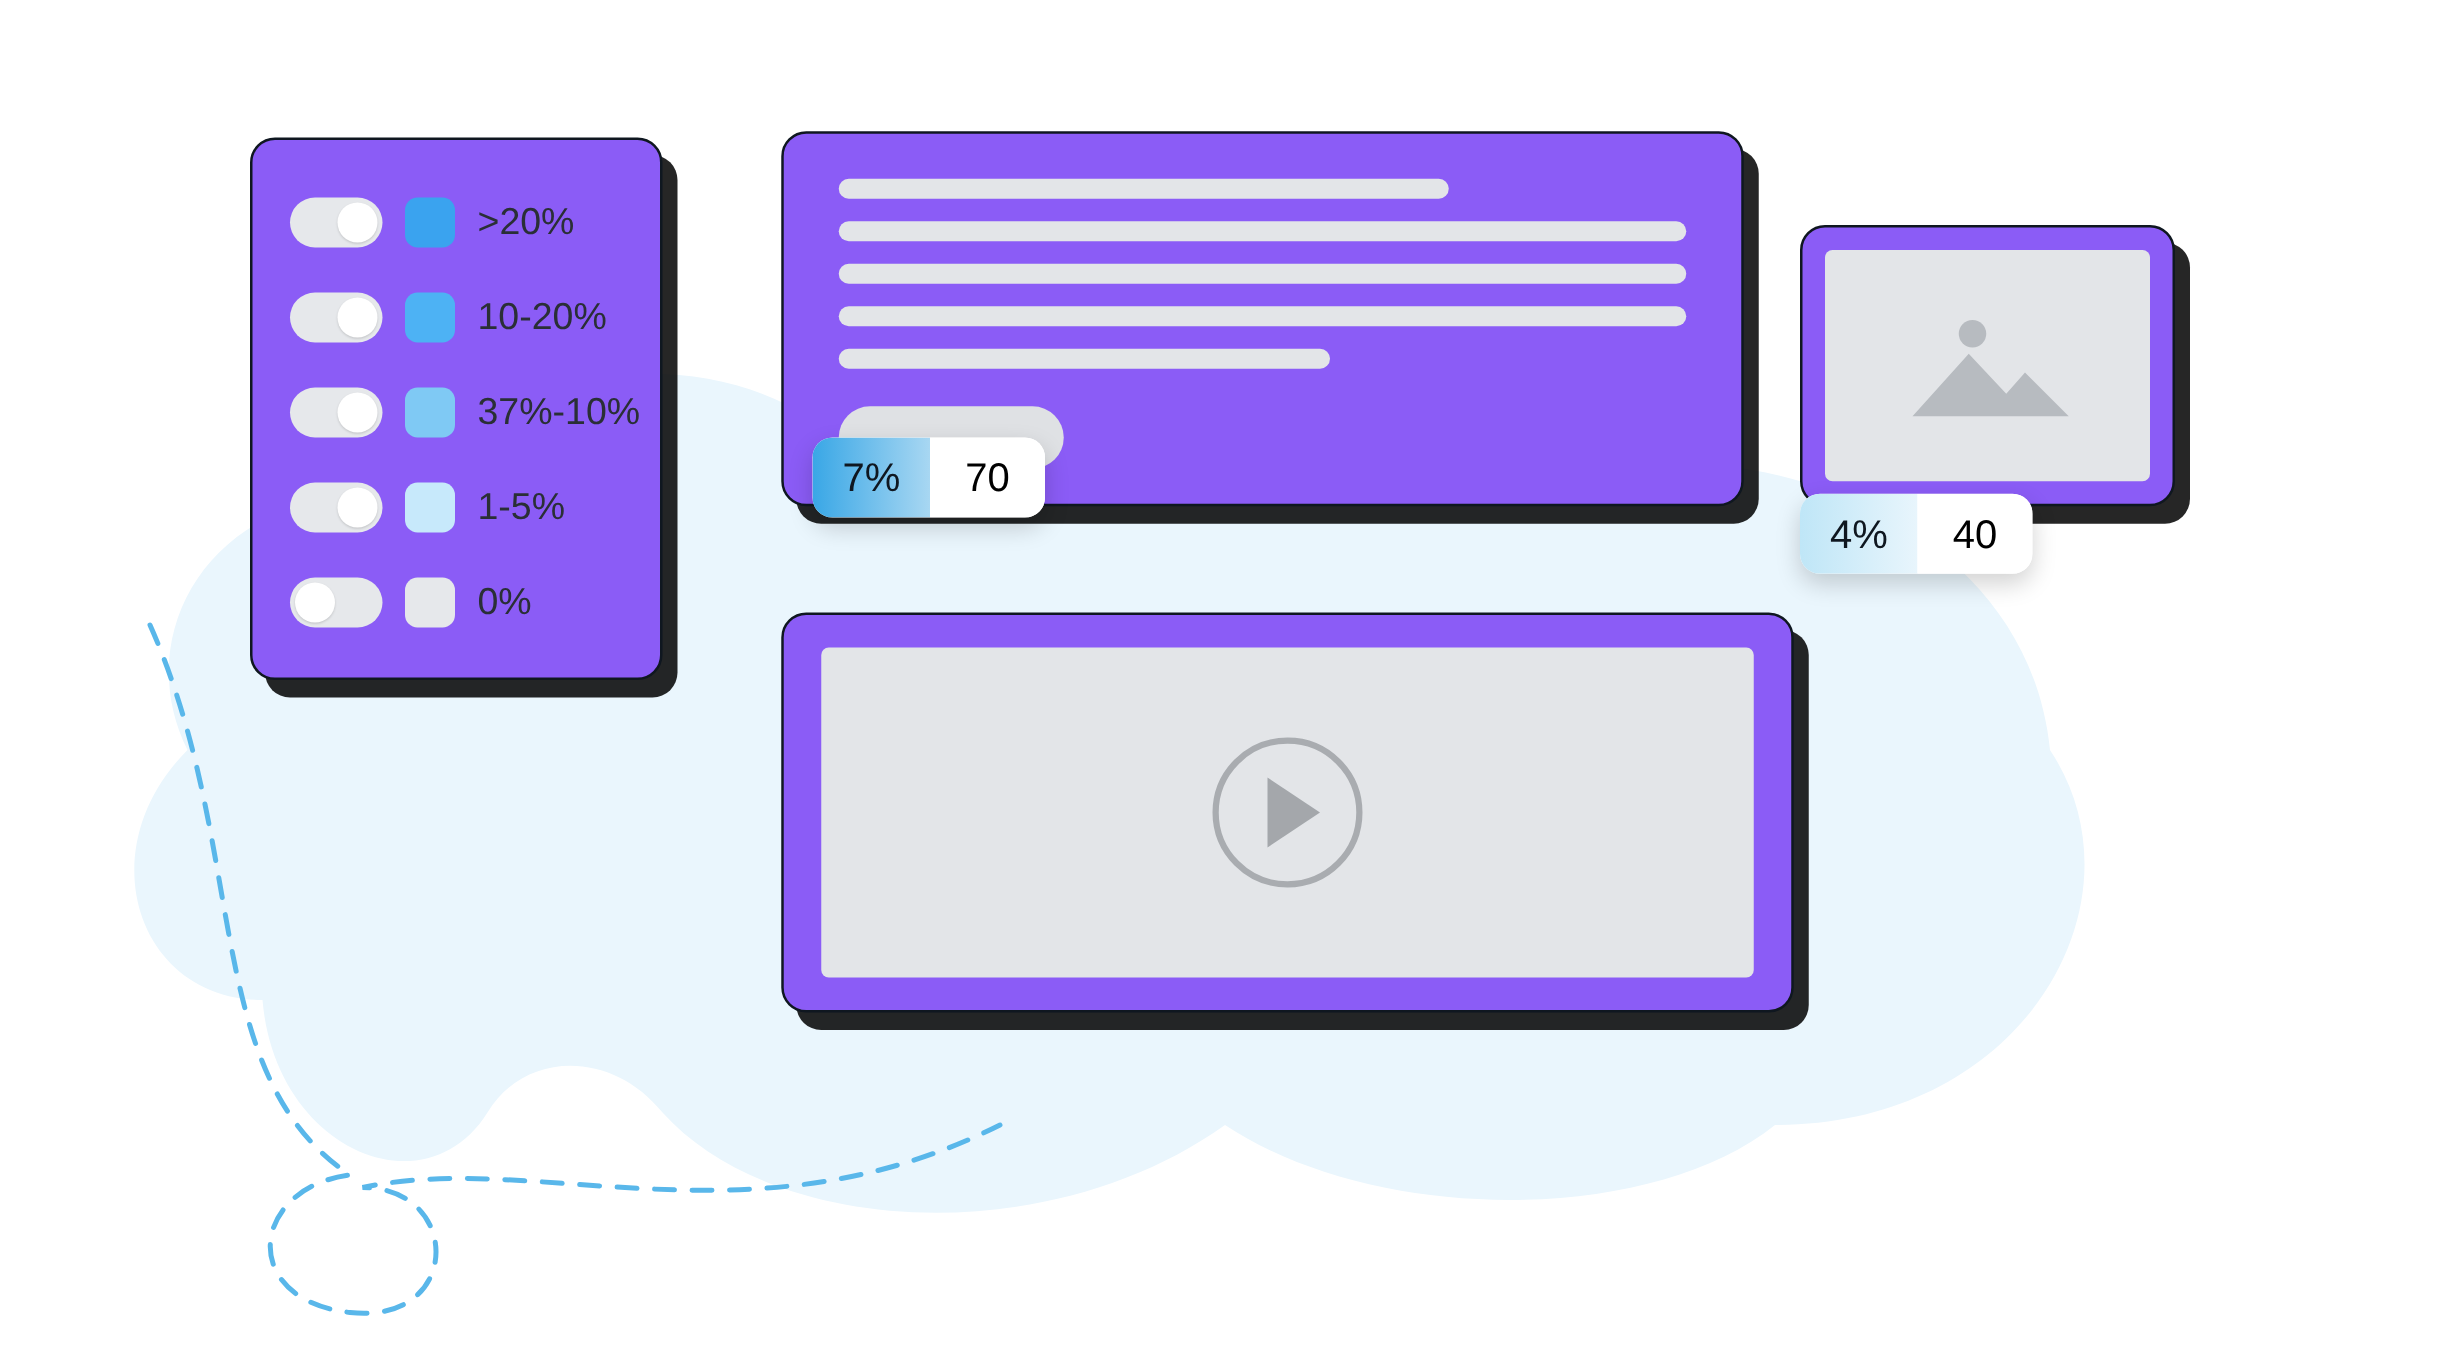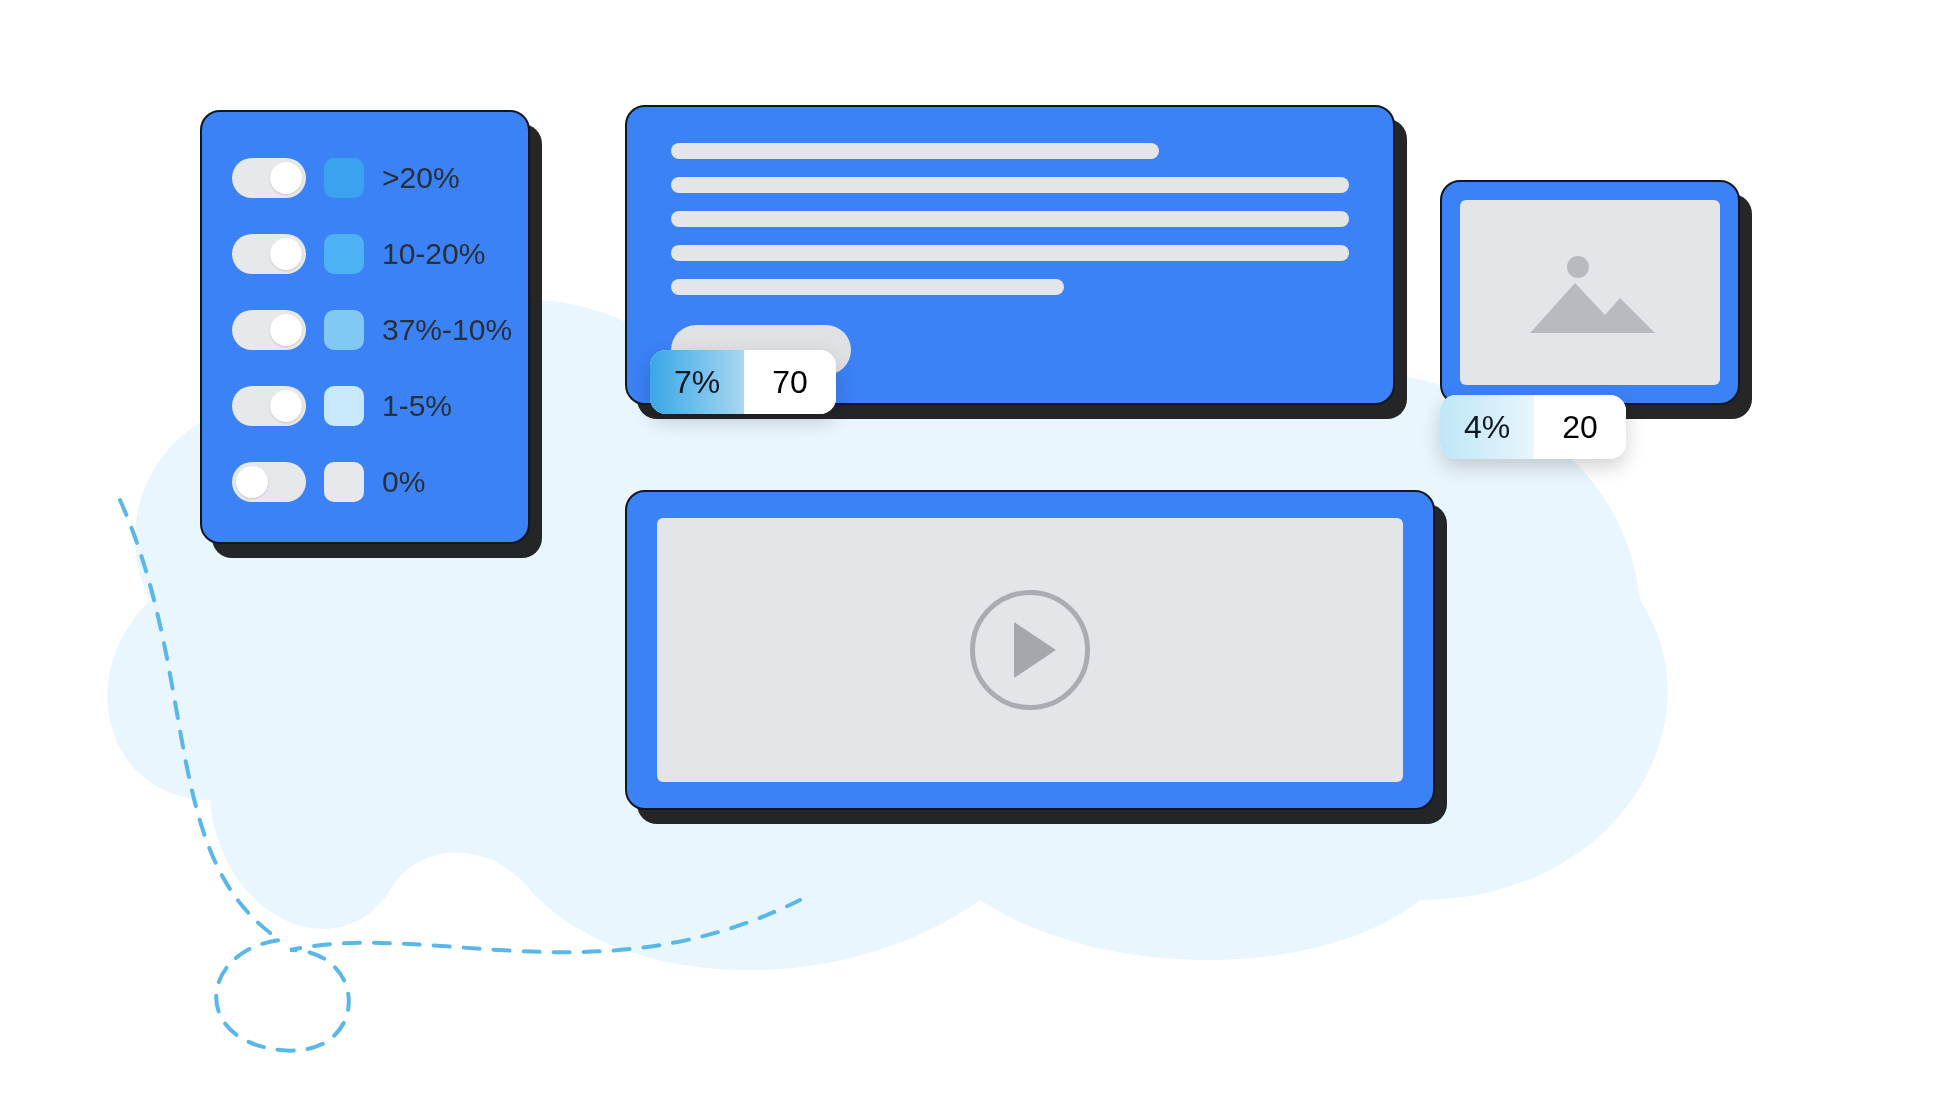--- a/index.html
+++ b/index.html
@@ -78,21 +78,21 @@
   }
   .legend-label {
     font-size: 30px;
     color: #2a2f36;
     font-weight: 500;
   }
 
   
   .card {
     position: absolute;
-    background: #3b82f6;
+    background: #8b5cf6;
     border: 2px solid #0f1720;
     border-radius: 20px;
     box-shadow: 12px 14px 0 rgba(0,0,0,0.85);
   }
 
   
   .text-card {
     left: 625px; top: 105px;
     width: 770px; height: 300px;
     padding: 36px 44px 30px 44px;
@@ -297,16 +297,16 @@
   <div class="stat stat-7">
 
     <div class="pct grad-7">7%</div>
     <div class="cnt">70</div>
   </div>
 
 
   <div class="stat stat-4">
 
     <div class="pct grad-4">4%</div>
-    <div class="cnt">20</div>
+    <div class="cnt">40</div>
   </div>
 
 </div>
 
 </body></html>

